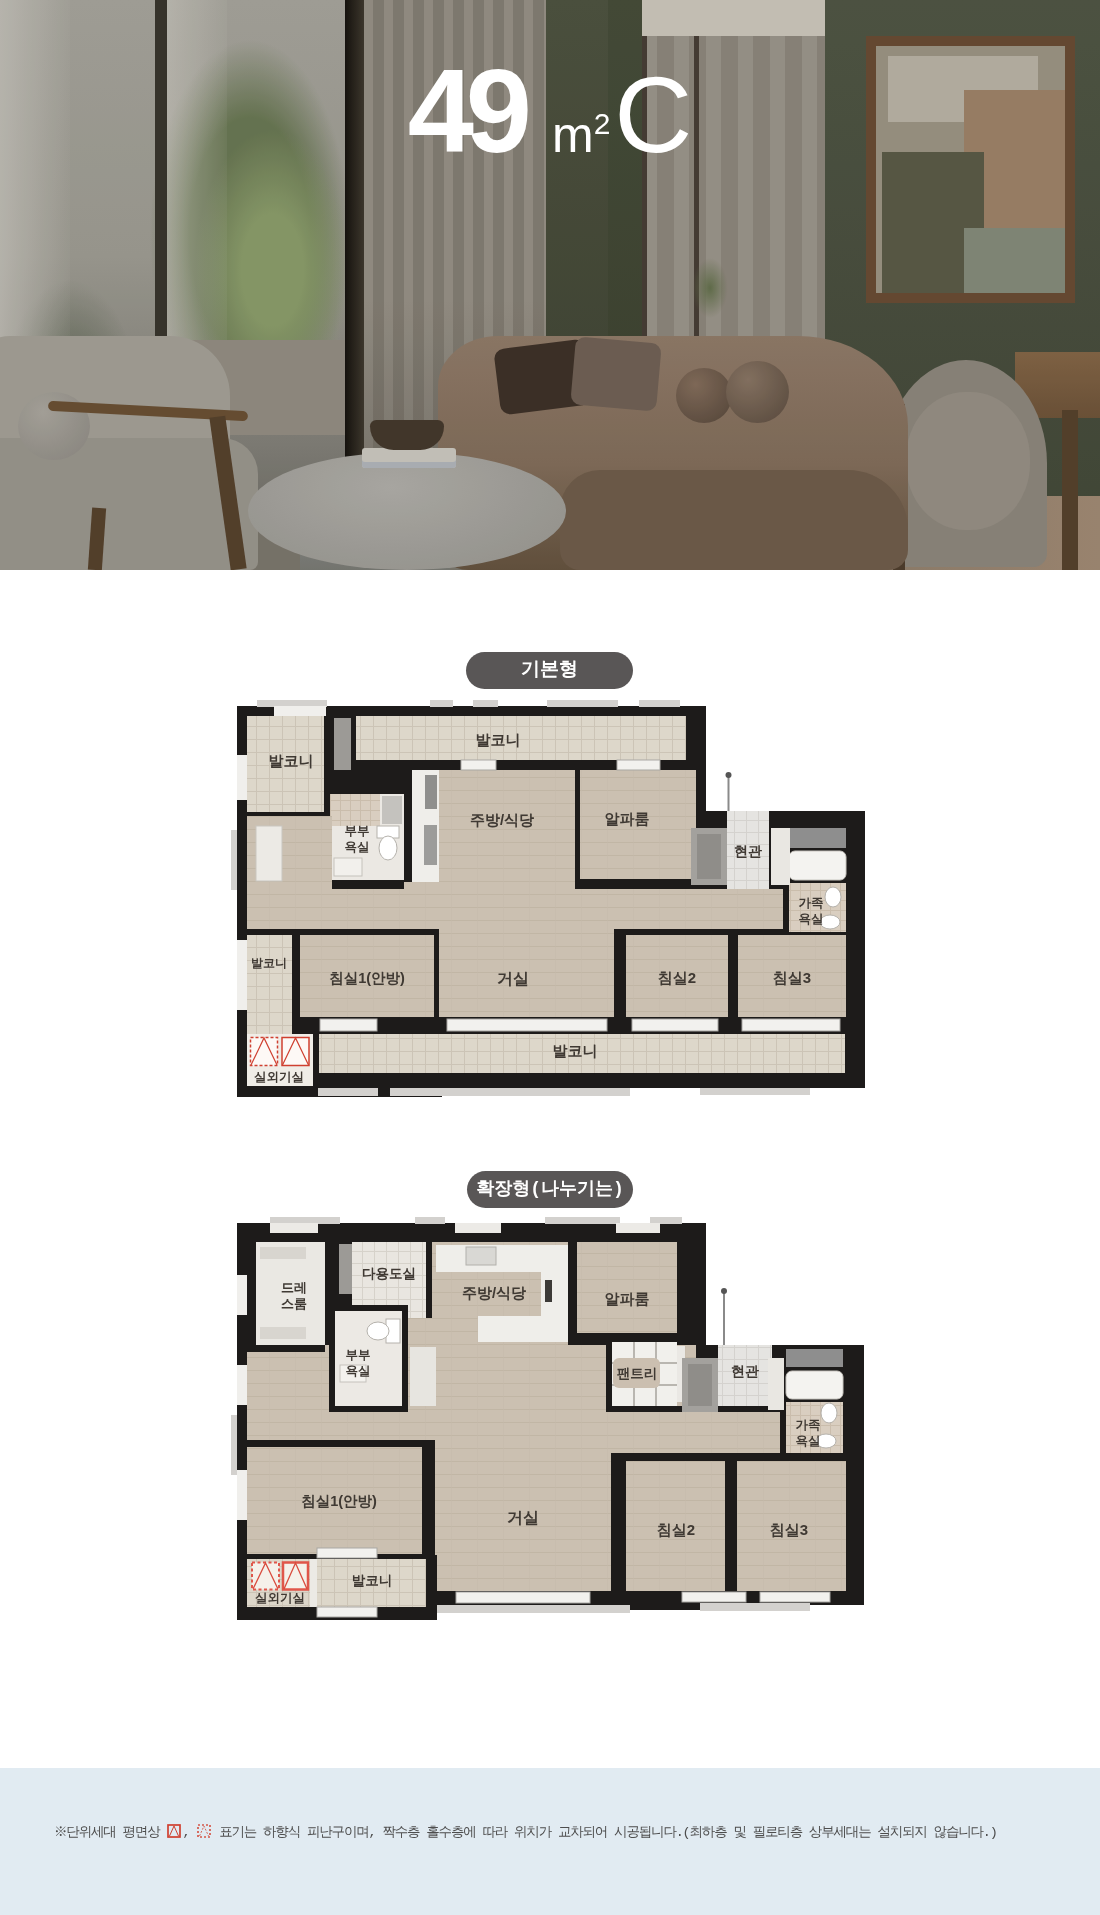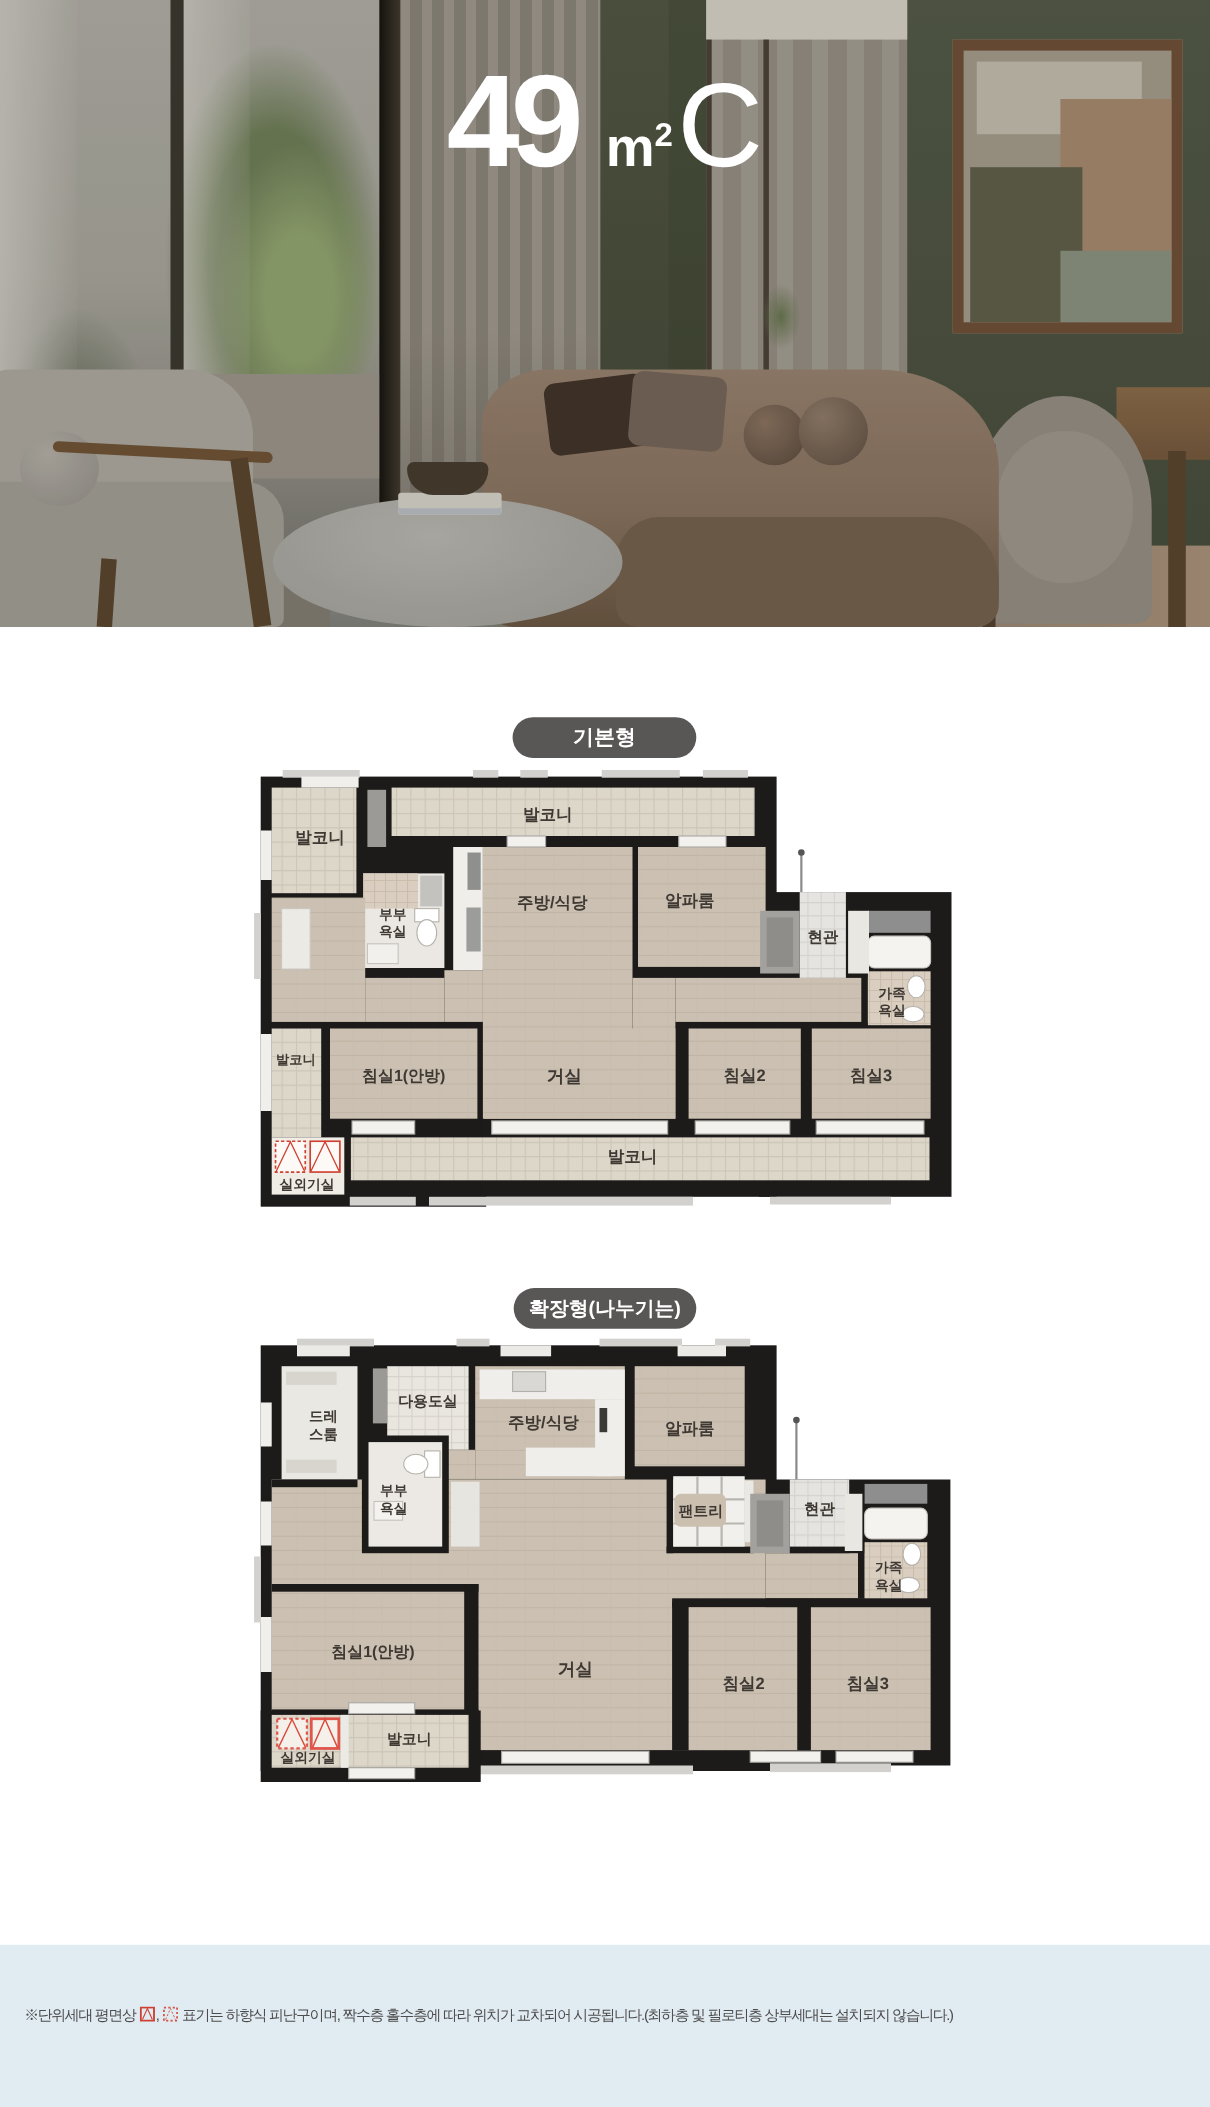--- a/index.html
+++ b/index.html
@@ -2,31 +2,31 @@
 <html><head>
 <meta charset="utf-8">
 <style>
   * { margin:0; padding:0; box-sizing:border-box; }
   html,body { width:1100px; height:1915px; background:#ffffff; font-family:"Liberation Sans", sans-serif; }
   .page { position:relative; width:1100px; height:1915px; overflow:hidden; background:#fff; }
   .hero { position:absolute; left:0; top:0; width:1100px; height:570px; background:#4e4a43; overflow:hidden; }
   .abs { position:absolute; }
   .title { position:absolute; left:0; top:0; width:1100px; text-align:center; color:#fff; z-index:30; }
   .t84 { font-size:119px; font-weight:bold; letter-spacing:-8px; }
-  .tm2 { font-size:50px; font-weight:bold; letter-spacing:0; margin-left:28px; }
+  .tm2 { font-size:50px; font-weight:normal; letter-spacing:0; margin-left:28px; }
   .tc  { font-size:108px; font-weight:normal; letter-spacing:0; }
   .badge { position:absolute; left:165px; top:191px; width:770px; height:148px; border-radius:22px; overflow:hidden; z-index:31; box-shadow:0 4px 14px rgba(0,0,0,0.18); }
   .badge-top { height:50px; background:#a89a8d; color:#fff; font-size:30px; font-weight:bold; text-align:center; line-height:51px; }
   .badge-bottom { height:98px; background:#ffffff; color:#3c3c3c; font-size:20.5px; font-weight:bold; text-align:center; line-height:98px; letter-spacing:-1.8px; }
   .divbar { display:inline-block; width:1px; height:22px; background:#c5c5c5; margin:0 12px; vertical-align:-4px; }
-  .pill { position:absolute; background:#595656; color:#fff; border-radius:19px; text-align:center; z-index:5; }
+  .pill { position:absolute; background:#595656; color:#fff; border-radius:19px; text-align:center; z-index:5;font-family:Liberation Mono, monospace; }
   .pill1 { left:466px; top:652px; width:167px; height:37px; font-size:19px; font-weight:bold; line-height:37px; }
   .pill2 { left:467px; top:1171px; width:166px; height:37px; font-size:18px; font-weight:bold; line-height:37px; }
   .footer { position:absolute; left:0; top:1768px; width:1100px; height:147px; background:#e1ebf2; }
-  .footer p { margin:0; padding:0 0 0 22px; font-size:13.5px; color:#4d4d4d; white-space:nowrap; letter-spacing:-1.18px; }
+  .footer p { margin:0; padding:0 0 0 54px; font-size:13.5px; color:#4d4d4d; white-space:nowrap; letter-spacing:-1.18px;font-family:Liberation Mono, monospace; }
   svg text { font-family:"Liberation Sans", sans-serif; font-weight:bold; fill:#3f3933; }
 </style>
 </head>
 <body>
 <div class="page">
 
   <div class="hero">
     <div class="abs" style="left:0;top:0;width:1100px;height:570px;background:#4b483f;"></div>
 
     <div class="abs" style="left:0;top:0;width:345px;height:570px;background:linear-gradient(180deg,#aeaca4 0%,#a5a39a 45%,#87857e 78%,#6b6963 100%);"></div>

